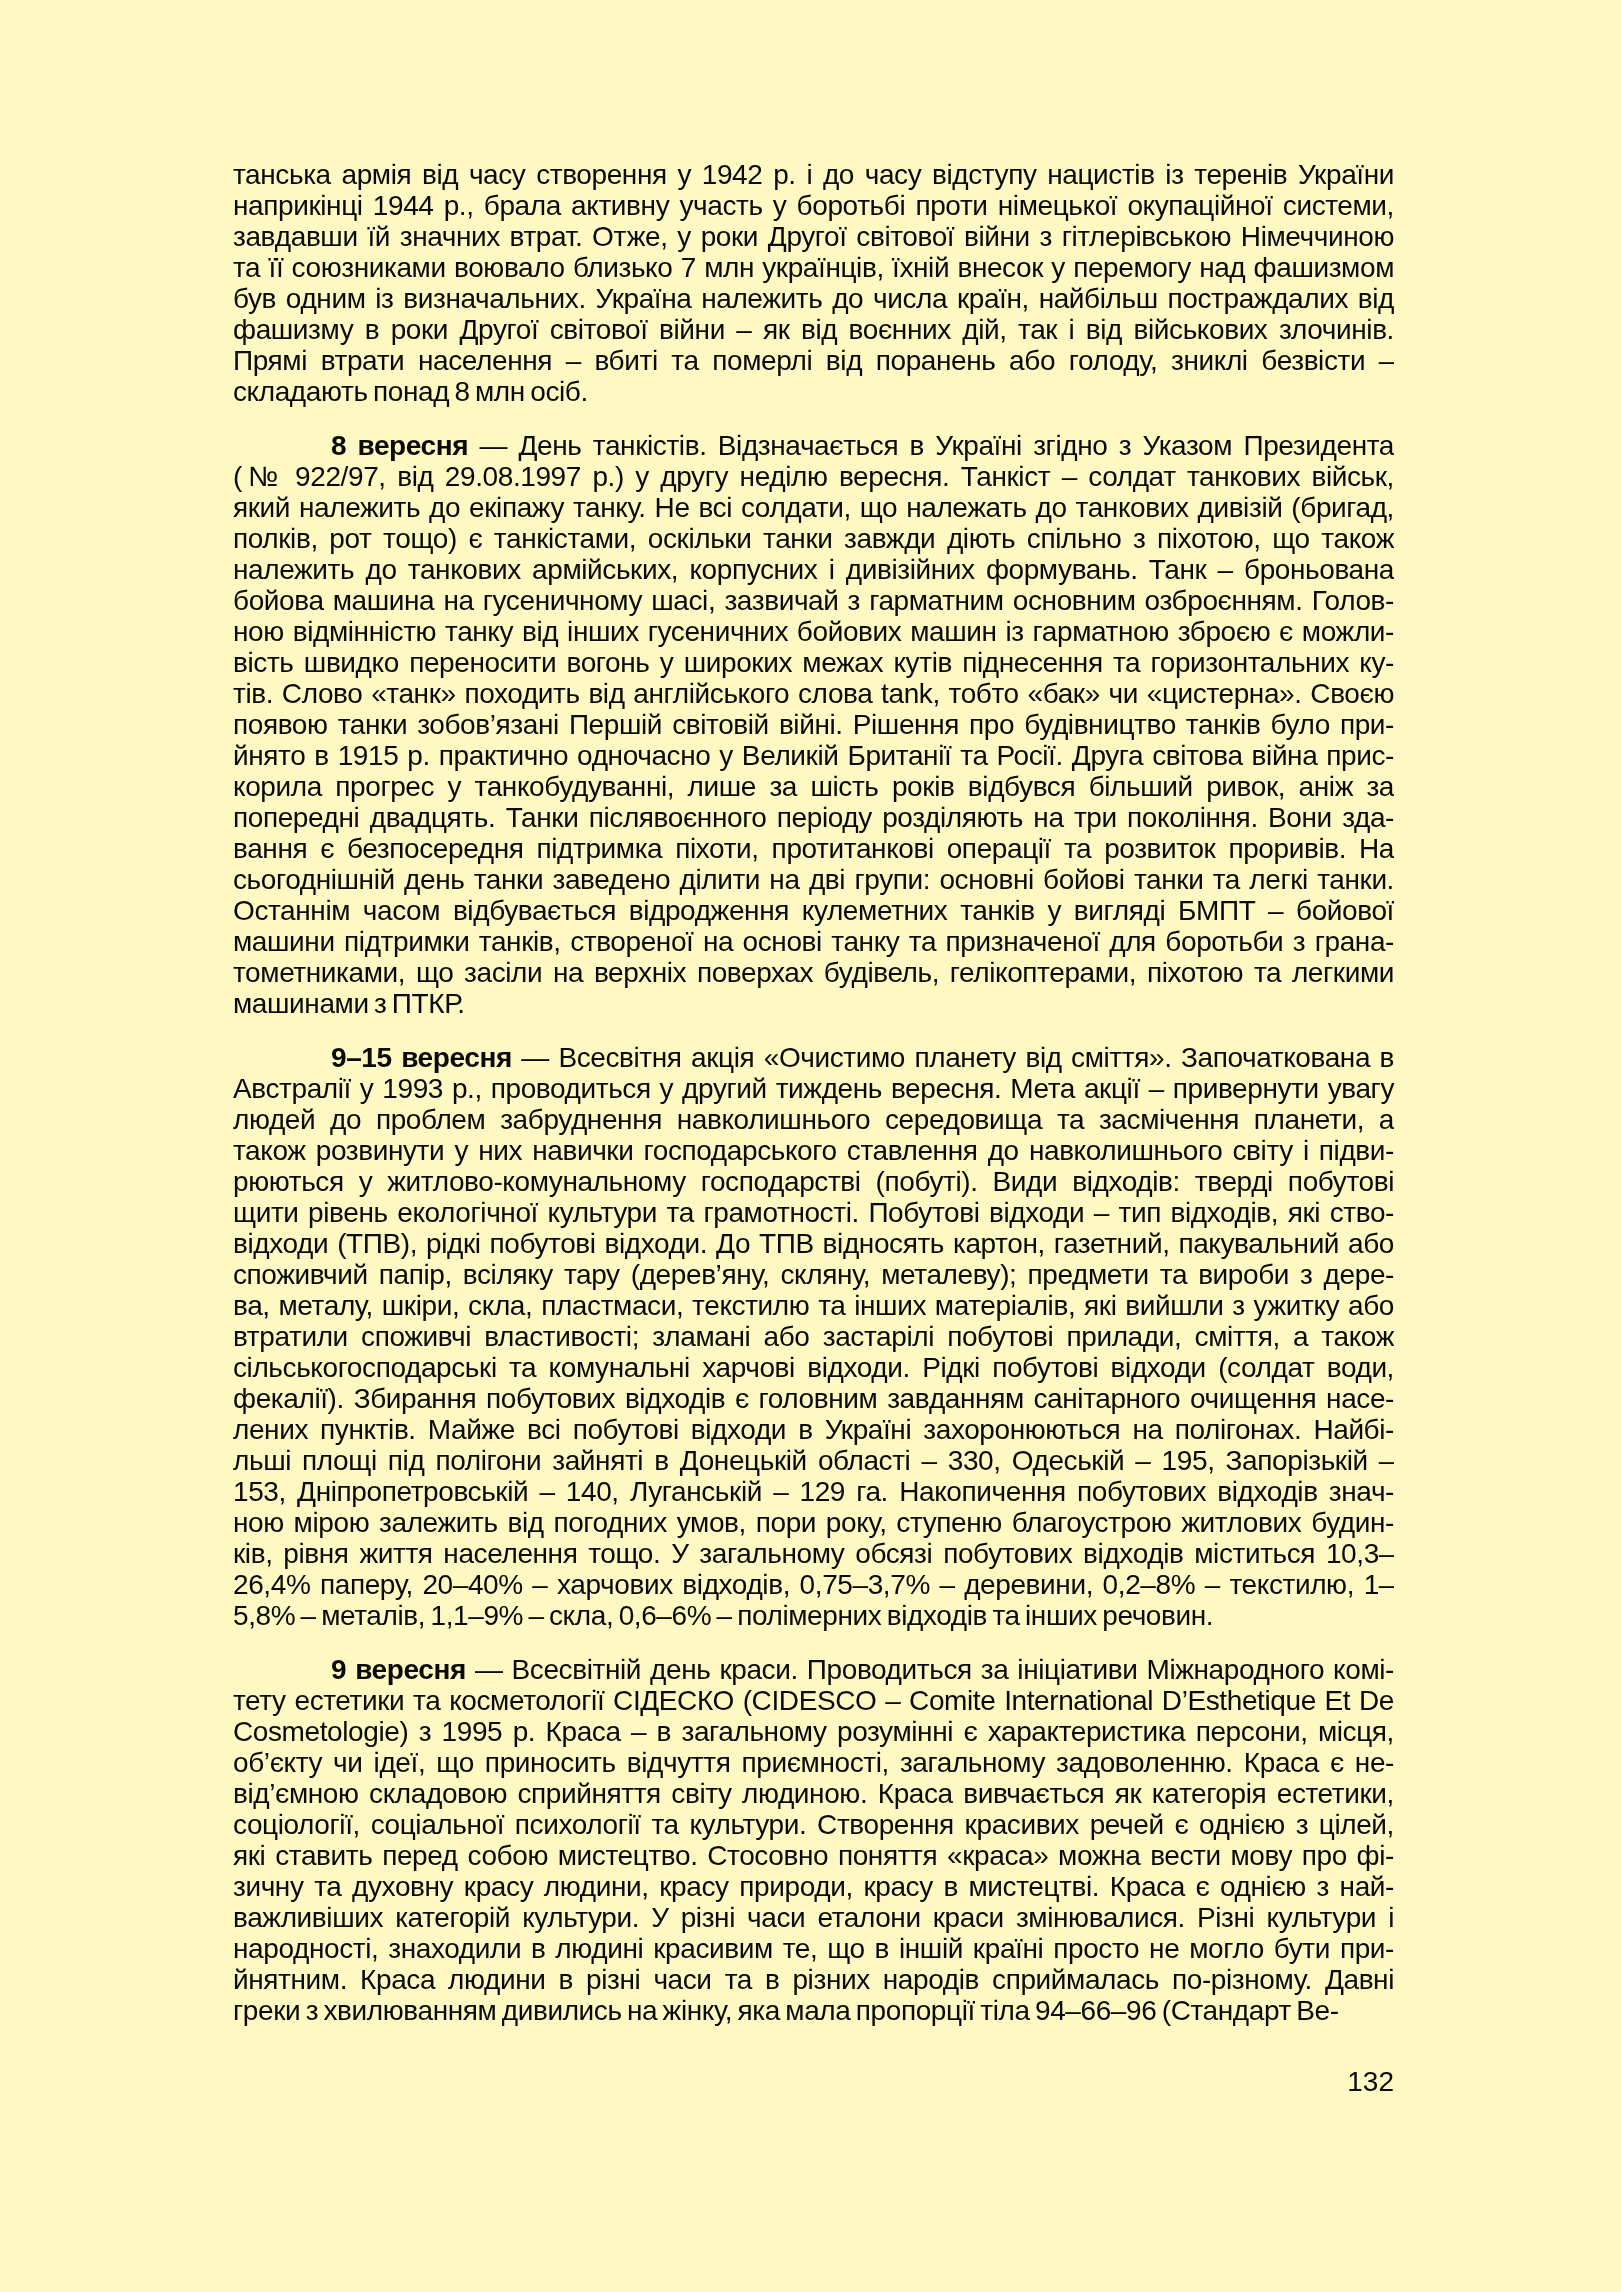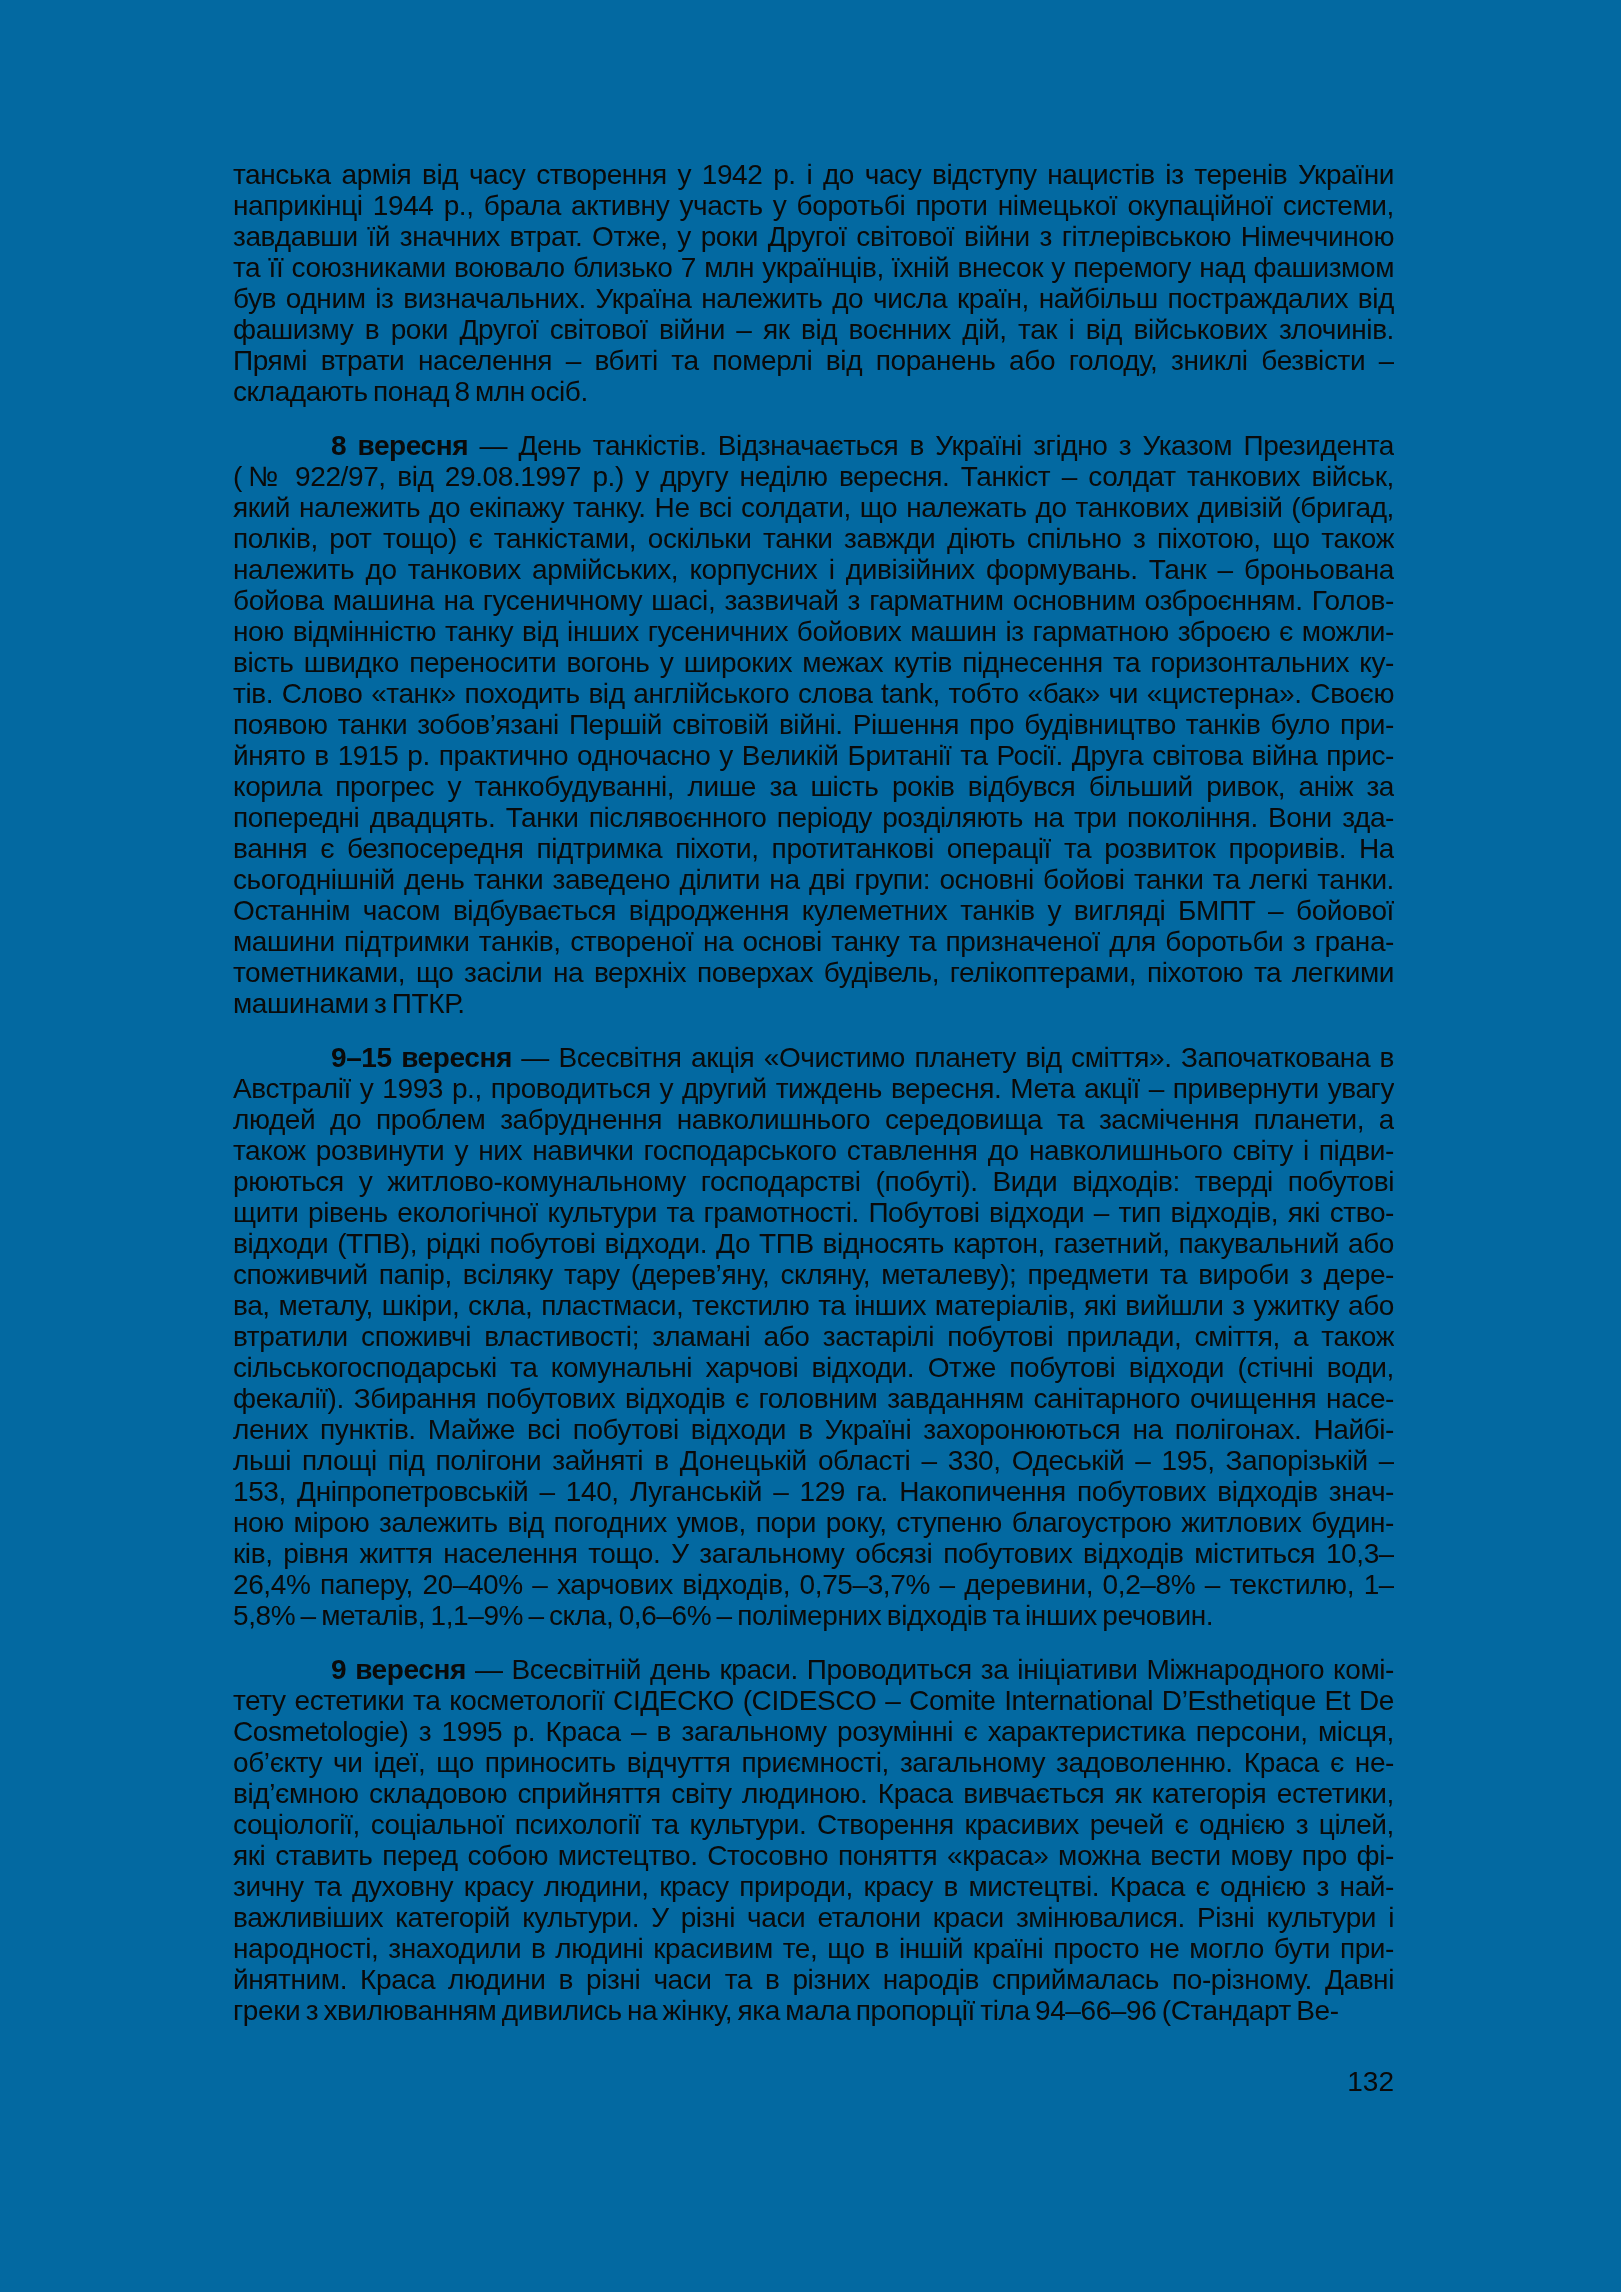--- a/index.html
+++ b/index.html
@@ -4,21 +4,21 @@
 <style>
   html, body {
     margin: 0;
     padding: 0;
     background: #ffffff;
   }
   .page {
     position: relative;
     width: 1621px;
     height: 2293px;
-    background: #0369a1;
+    background: #fef9c3;
     font-family: "Liberation Sans", sans-serif;
     color: #0a0a0a;
     overflow: hidden;
   }
   .text-block {
     position: absolute;
     left: 233px;
     top: 159px;
     width: 1161px;
   }
@@ -98,21 +98,21 @@
         <div class="line first"><b>9–15 вересня</b> — Всесвітня акція «Очистимо планету від сміття». Започаткована в</div>
         <div class="line">Австралії у 1993 р., проводиться у другий тиждень вересня. Мета акції – привернути увагу</div>
         <div class="line">людей до проблем забруднення навколишнього середовища та засмічення планети, а</div>
         <div class="line">також розвинути у них навички господарського ставлення до навколишнього світу і підви-</div>
         <div class="line">рюються у житлово-комунальному господарстві (побуті). Види відходів: тверді побутові</div>
         <div class="line">щити рівень екологічної культури та грамотності. Побутові відходи – тип відходів, які ство-</div>
         <div class="line">відходи (ТПВ), рідкі побутові відходи. До ТПВ відносять картон, газетний, пакувальний або</div>
         <div class="line">споживчий папір, всіляку тару (дерев’яну, скляну, металеву); предмети та вироби з дере-</div>
         <div class="line">ва, металу, шкіри, скла, пластмаси, текстилю та інших матеріалів, які вийшли з ужитку або</div>
         <div class="line">втратили споживчі властивості; зламані або застарілі побутові прилади, сміття, а також</div>
-        <div class="line">сільськогосподарські та комунальні харчові відходи. Отже побутові відходи (стічні води,</div>
+        <div class="line">сільськогосподарські та комунальні харчові відходи. Рідкі побутові відходи (солдат води,</div>
         <div class="line">фекалії). Збирання побутових відходів є головним завданням санітарного очищення насе-</div>
         <div class="line">лених пунктів. Майже всі побутові відходи в Україні захоронюються на полігонах. Найбі-</div>
         <div class="line">льші площі під полігони зайняті в Донецькій області – 330, Одеській – 195, Запорізькій –</div>
         <div class="line">153, Дніпропетровській – 140, Луганській – 129 га. Накопичення побутових відходів знач-</div>
         <div class="line">ною мірою залежить від погодних умов, пори року, ступеню благоустрою житлових будин-</div>
         <div class="line">ків, рівня життя населення тощо. У загальному обсязі побутових відходів міститься 10,3–</div>
         <div class="line">26,4% паперу, 20–40% – харчових відходів, 0,75–3,7% – деревини, 0,2–8% – текстилю, 1–</div>
         <div class="line last">5,8% – металів, 1,1–9% – скла, 0,6–6% – полімерних відходів та інших речовин.</div>
       </div>
       <div class="para indented">

